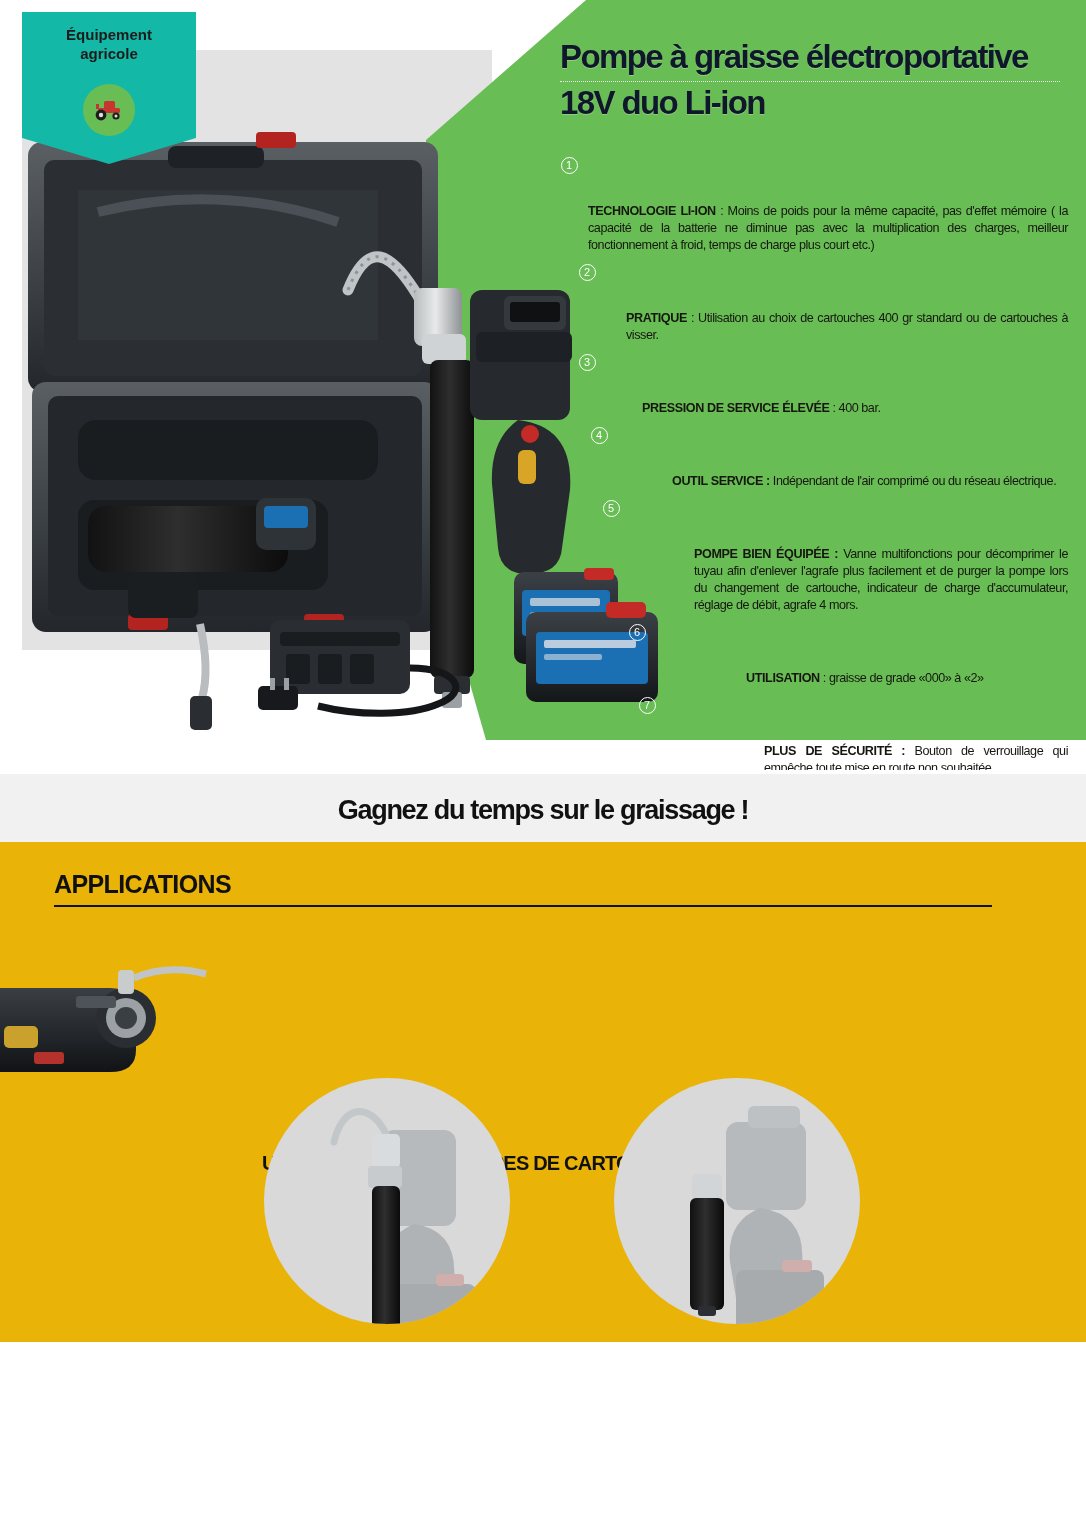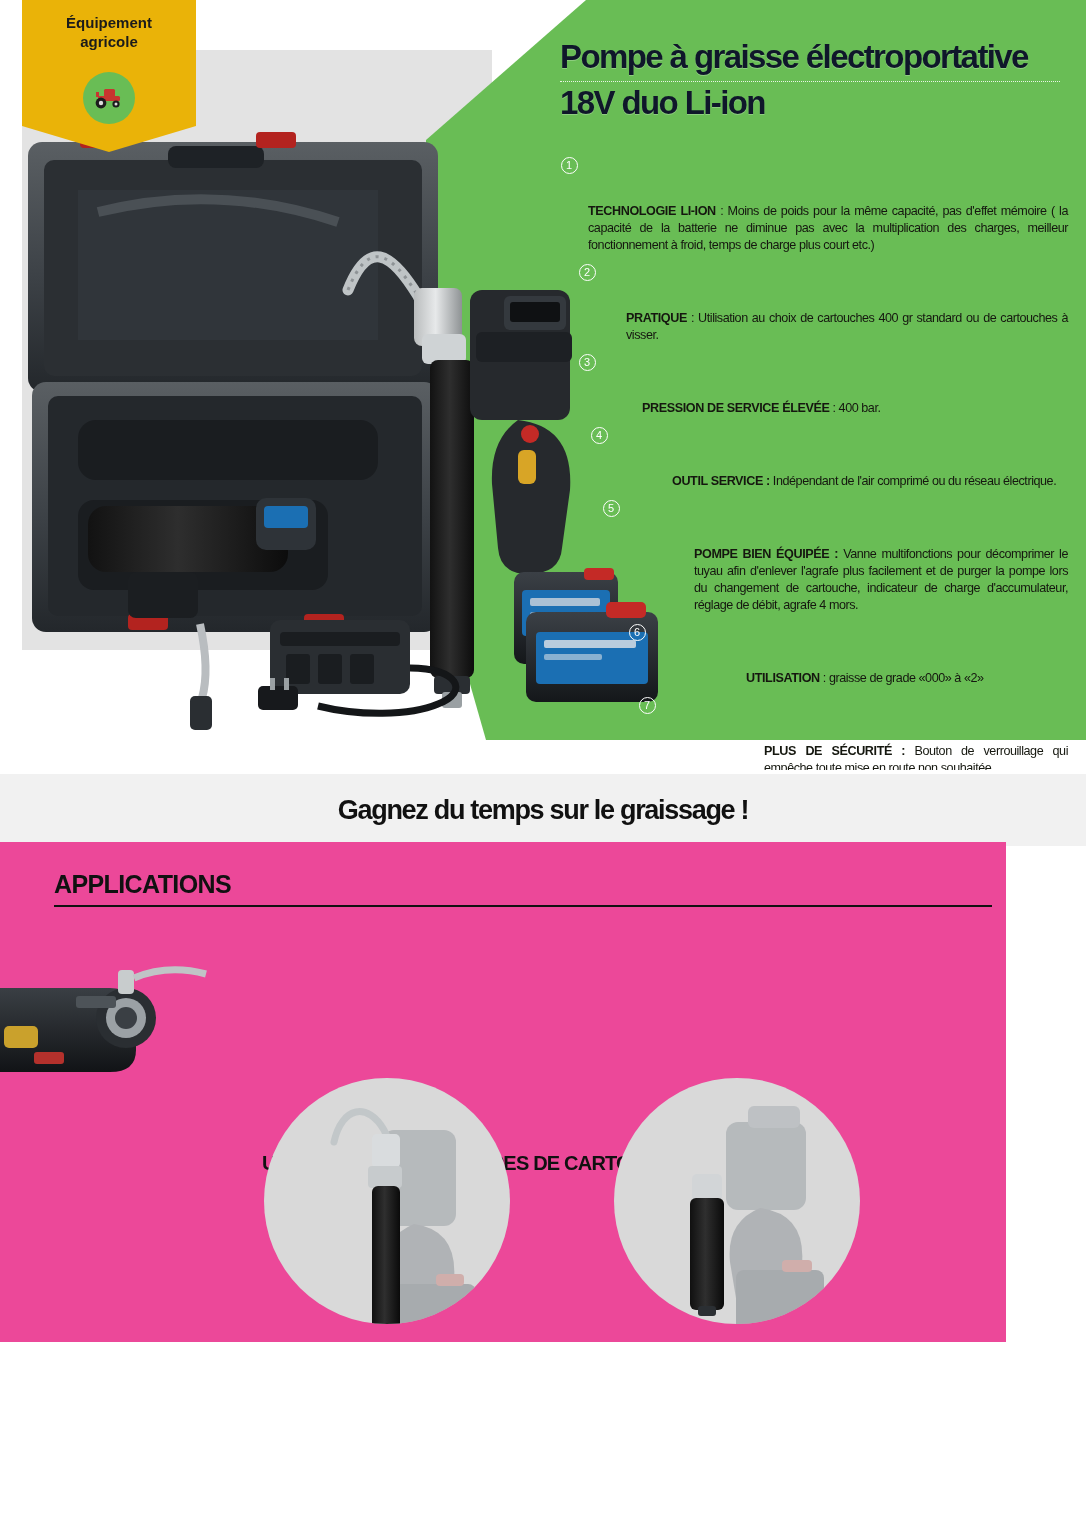--- a/index.html
+++ b/index.html
@@ -16,22 +16,22 @@
 
   
   .green-panel {
     position: absolute; right: 0; top: 0; width: 660px; height: 740px;
     background: #69bd55;
     clip-path: polygon(160px 0, 660px 0, 660px 740px, 60px 740px, 0 530px, 0 140px);
   }
 
   
   .ribbon {
-    position: absolute; left: 22px; top: 0; width: 174px; height: 152px;
-    background: #eab308;
+    position: absolute; left: 22px; top: 12px; width: 174px; height: 152px;
+    background: #14b8a6;
     clip-path: polygon(0 0, 174px 0, 174px 126px, 87px 152px, 0 126px);
     text-align: center;
   }
   .ribbon-title { margin-top: 14px; font-size: 15px; font-weight: bold; color: #1b1b1b; line-height: 1.25; }
   .ribbon-circle {
     position: absolute; left: 50%; top: 72px; transform: translateX(-50%);
     width: 52px; height: 52px; border-radius: 50%; background: #69bd55;
     display: flex; align-items: center; justify-content: center;
   }
 
@@ -79,21 +79,21 @@
   .feat.i7 .num { margin-left: 78px; }
 
   
   .slogan-band {
     position: absolute; left: 0; top: 774px; width: 1086px; height: 72px;
     background: #f1f1f1; display: flex; align-items: center; justify-content: center;
   }
   .slogan { font-size: 27px; font-weight: bold; color: #111; letter-spacing: -1.3px; }
 
   
-  .apps { position: absolute; left: 0; top: 842px; width: 1006px; height: 500px; background: #ec4899; }
+  .apps { position: absolute; left: 0; top: 842px; width: 1086px; height: 500px; background: #eab308; }
   .apps-inner { position: absolute; left: 54px; top: 28px; width: 940px; }
   .apps-title { font-size: 25px; font-weight: bold; color: #111; letter-spacing: -0.6px; }
   .apps-rule { margin-top: 6px; border-bottom: 2px solid #111; width: 938px; }
   .apps-sub { margin-top: 16px; font-size: 13.5px; color: #1a1a1a; letter-spacing: -0.5px; }
 
   .cartridge-title {
     position: absolute; left: 262px; top: 1152px; font-size: 20px; font-weight: bold;
     color: #111; letter-spacing: -0.8px;
   }
 

